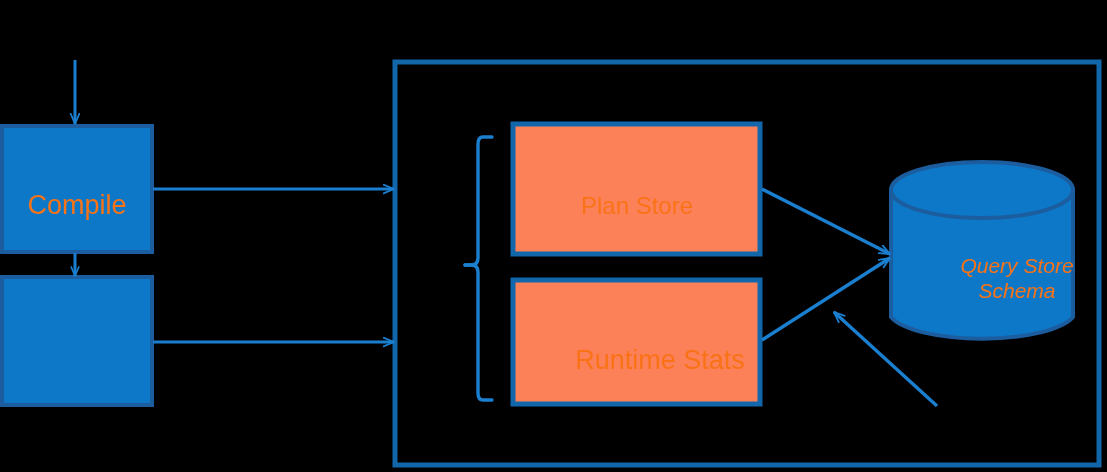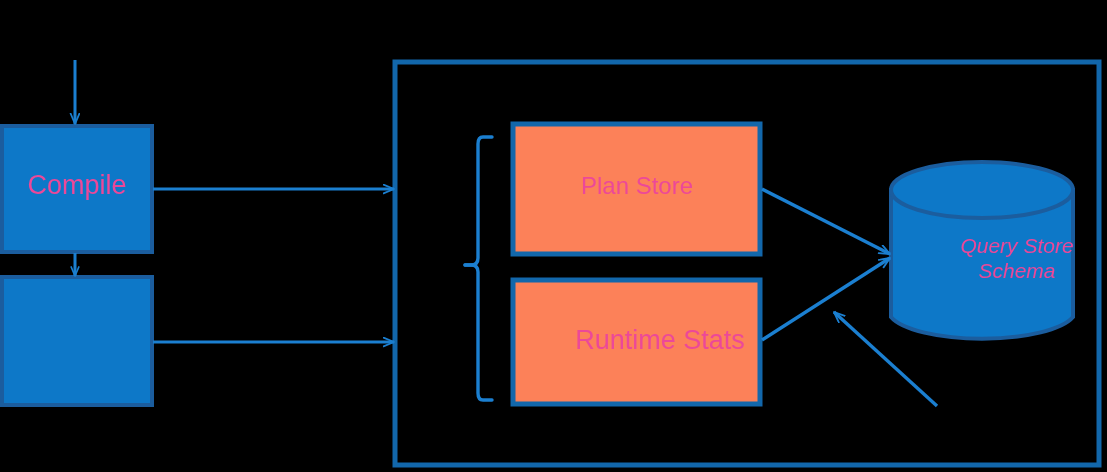--- a/index.html
+++ b/index.html
@@ -19,28 +19,29 @@
   }
   #svg-layer {
     position: absolute;
     left: 0;
     top: 0;
     width: 1107px;
     height: 472px;
   }
   .node-label {
     position: absolute;
-    color: #ec4899;
+    color: #f97316;
     font-family: "Liberation Sans", sans-serif;
     font-weight: 400;
     text-align: center;
     white-space: pre;
     line-height: 1.18;
     pointer-events: none;
     user-select: none;
+    margin-top: 20px;
   }
   .lbl-compile  { left: 2px;   top: 170px; width: 150px; font-size: 27px; }
   .lbl-execute  { left: 2px;   top: 323px; width: 150px; font-size: 27px; }
   .lbl-plan     { left: 512px; top: 172px; width: 250px; font-size: 24px; }
   .lbl-runtime  { left: 512px; top: 325px; width: 296px; font-size: 27px; }
   .lbl-cylinder { left: 924px; top: 234px; width: 186px; font-size: 21px; font-style: italic; }
 </style>
 </head>
 <body>
 

